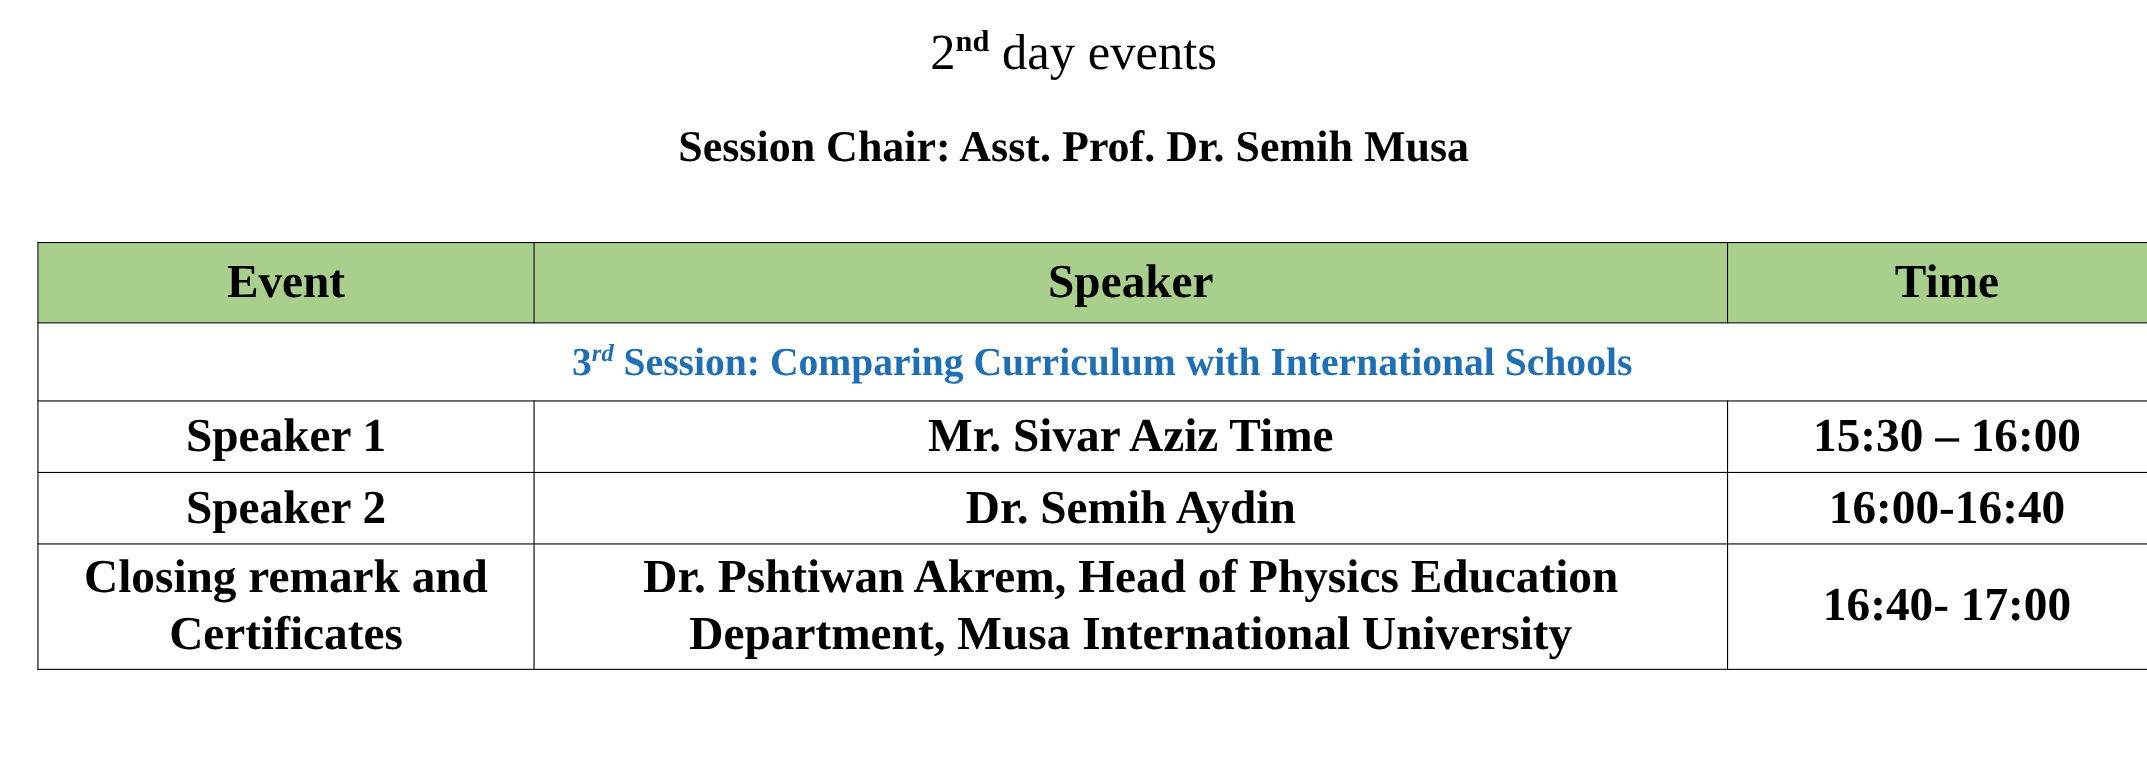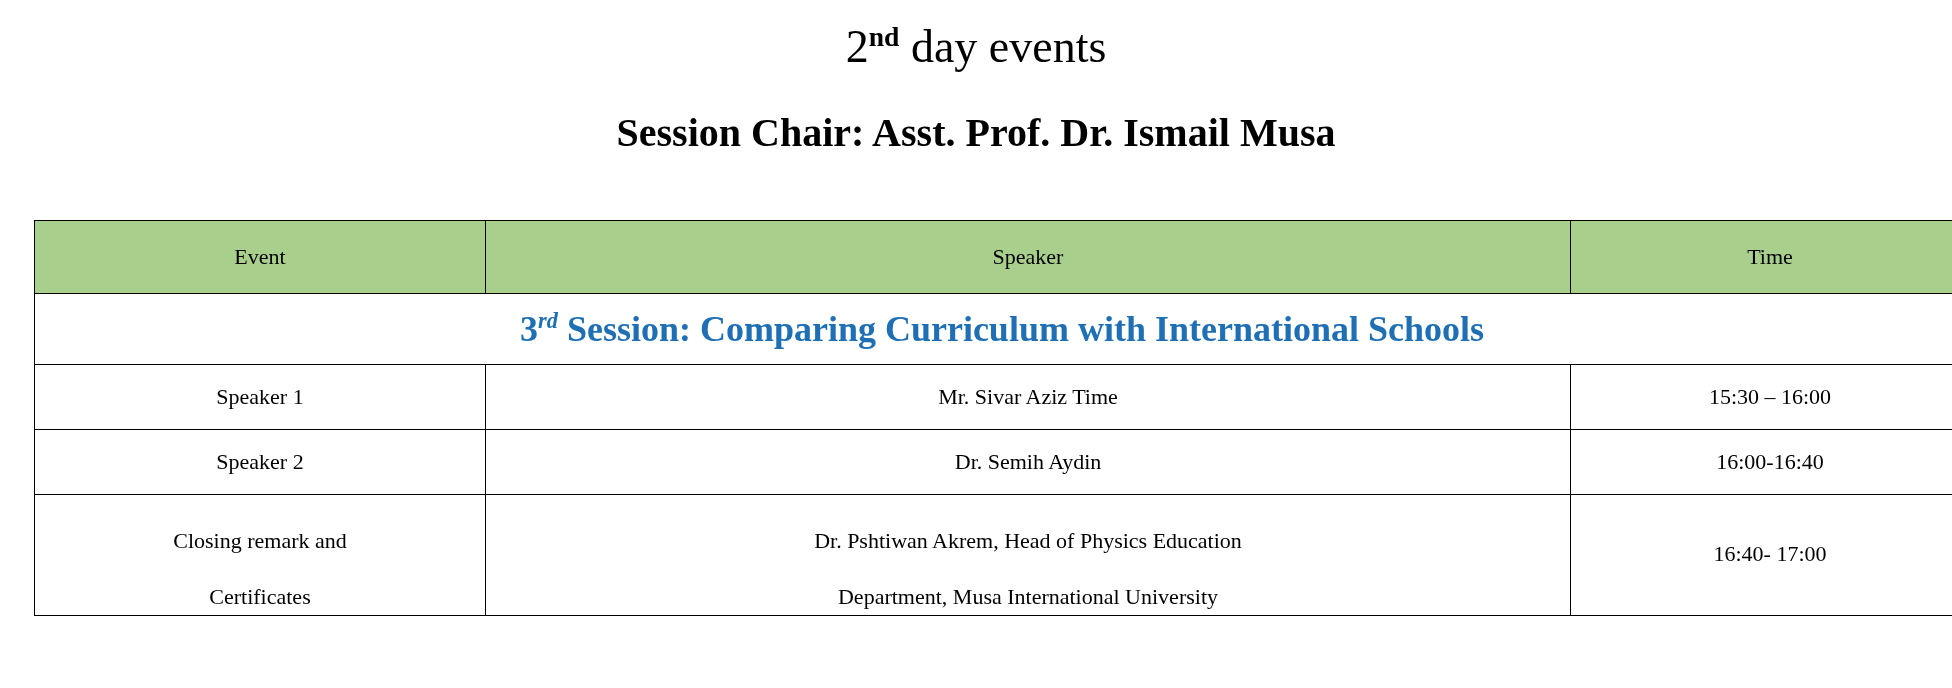--- a/index.html
+++ b/index.html
@@ -43,24 +43,24 @@
     margin: 64px 34px 0 34px;
   }
   table.schedule {
     border-collapse: collapse;
     width: 1884px;
     table-layout: fixed;
   }
   table.schedule td, table.schedule th {
     border: 1.6px solid #000000;
     padding: 4px 8px;
-    font-size: 22px;
+    font-size: 43px;
     text-align: center;
     vertical-align: middle;
-    font-weight: normal;
+    font-weight: bold;
   }
   thead th {
     background: #a9cf8d;
     font-weight: bold;
     font-size: 36px;
     height: 64px;
   }
   .col-event { width: 434px; }
   .col-speaker { width: 1068px; }
   .col-time { width: 382px; }
@@ -78,31 +78,30 @@
   }
   tr.data-row td {
     height: 56px;
   }
   tr.data-row.tall td {
     height: 96px;
     line-height: 1.22;
   }
   .two-line {
     display: block;
-    margin-top: 29px;
   }
 </style>
 </head>
 <body>
 
 <div class="page">
 
   <h1 class="title"><span>2</span><sup>nd</sup><span> day events</span></h1>
 
-  <h2 class="subtitle">Session Chair: Asst. Prof. Dr. Ismail Musa</h2>
+  <h2 class="subtitle">Session Chair: Asst. Prof. Dr. Semih Musa</h2>
 
   <div class="table-wrap">
     <table class="schedule">
       <thead>
         <tr>
           <th class="col-event">Event</th>
           <th class="col-speaker">Speaker</th>
           <th class="col-time">Time</th>
         </tr>
       </thead>

